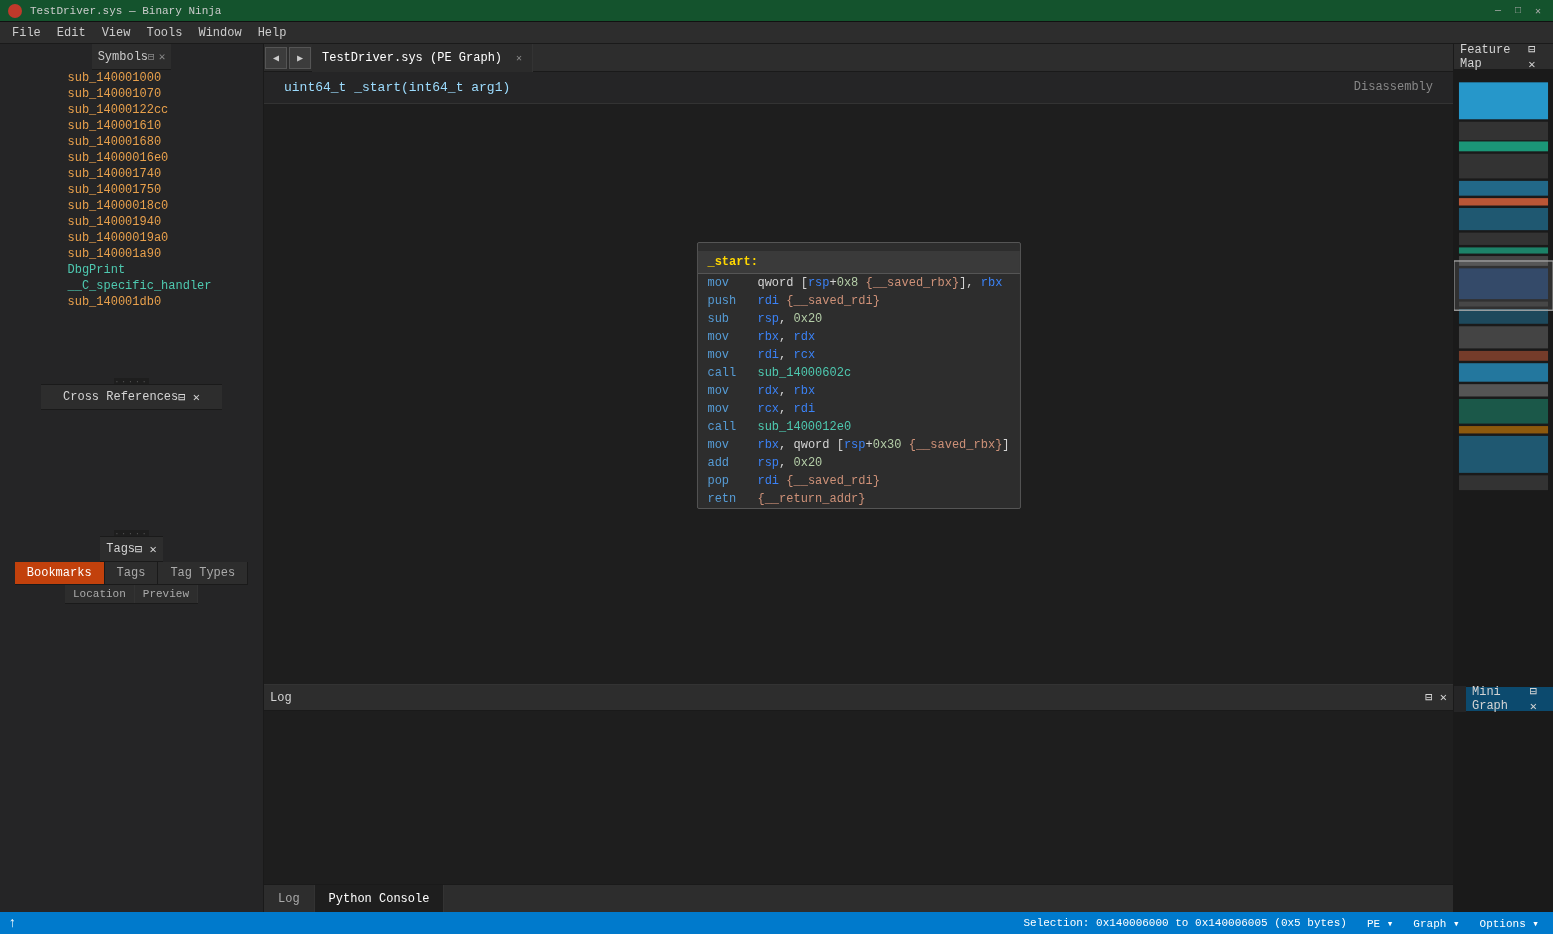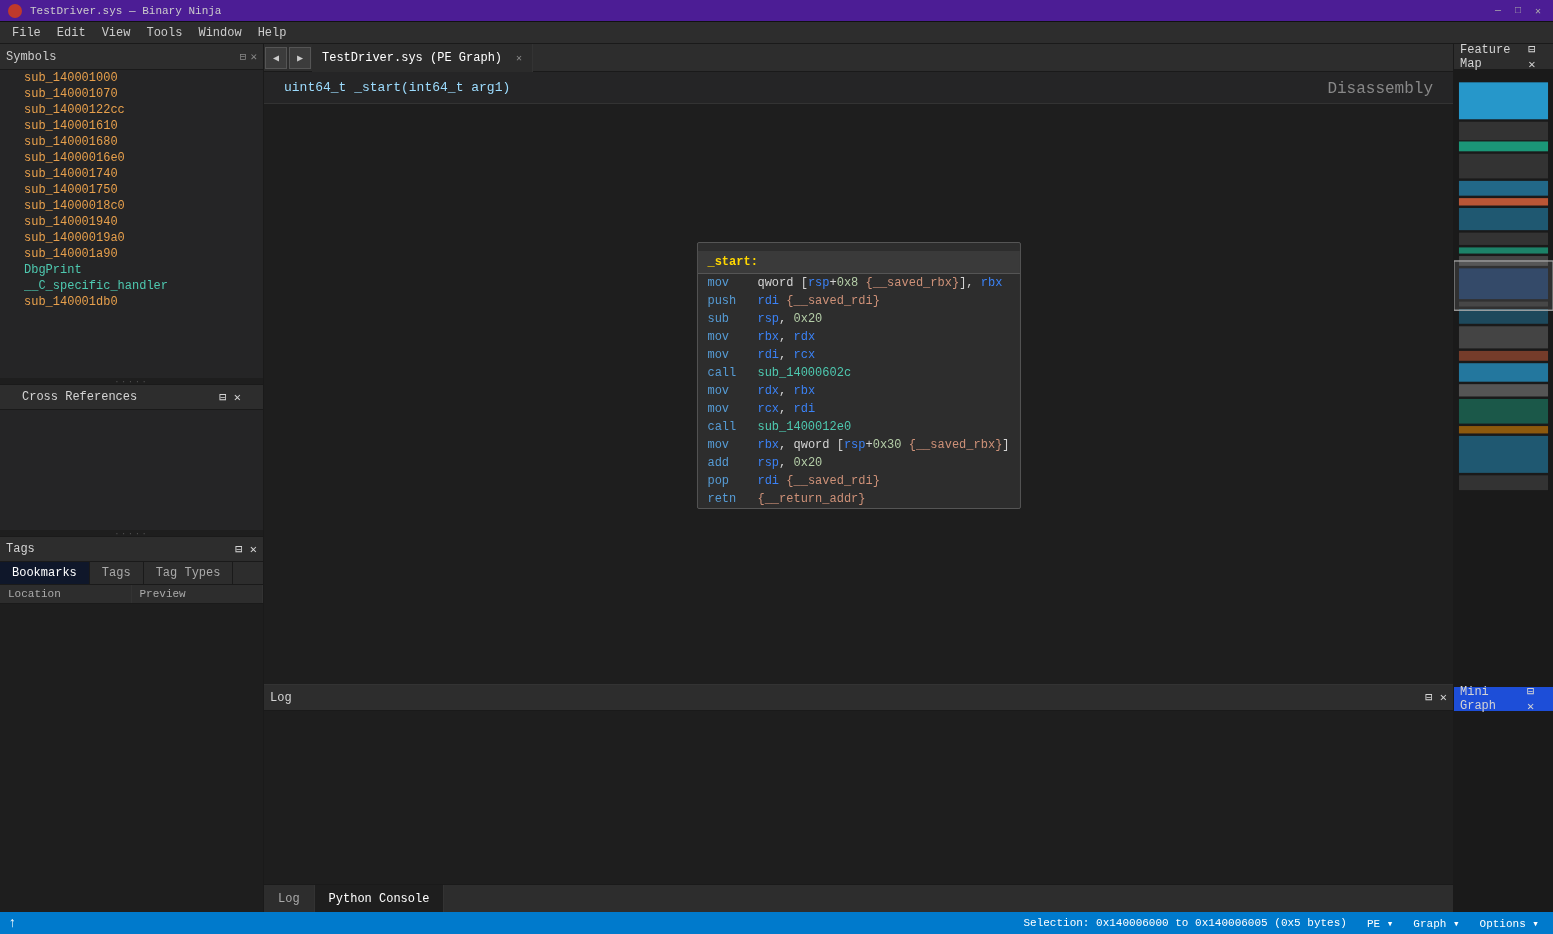--- a/index.html
+++ b/index.html
@@ -11,21 +11,21 @@
       font-size: 12px;
       color: #d4d4d4;
       overflow: hidden;
       display: flex;
       flex-direction: column;
     }
 
     
     #titlebar {
       height: 22px;
-      background: #4c1d95;
+      background: #14532d;
       display: flex;
       align-items: center;
       padding: 0 8px;
       gap: 8px;
       border-bottom: 1px solid #111;
       flex-shrink: 0;
     }
     #titlebar .app-icon {
       width: 14px;
       height: 14px;
@@ -77,20 +77,21 @@
     }
 
     
     #left-panel {
       width: 264px;
       display: flex;
       flex-direction: column;
       background: #252526;
       border-right: 1px solid #1a1a1a;
       flex-shrink: 0;
+      align-items: center;
     }
 
     
     #symbols-header {
       height: 26px;
       background: #2d2d2d;
       border-bottom: 1px solid #1a1a1a;
       display: flex;
       align-items: center;
       justify-content: space-between;
@@ -190,21 +191,21 @@
       flex-shrink: 0;
     }
     .tag-tab {
       padding: 4px 12px;
       font-size: 12px;
       color: #aaa;
       cursor: pointer;
       border-right: 1px solid #1a1a1a;
     }
     .tag-tab.active {
-      background: #0f172a;
+      background: #c2410c;
       color: #fff;
     }
 
     #tags-columns {
       display: flex;
       background: #2d2d2d;
       border-bottom: 1px solid #1a1a1a;
       flex-shrink: 0;
     }
     .tag-col {
@@ -298,21 +299,21 @@
       font-size: 13px;
       background: #252526;
       border-bottom: 1px solid #333;
     }
 
     #disasm-label {
       position: absolute;
       top: 8px;
       right: 20px;
       color: #888;
-      font-size: 16px;
+      font-size: 12px;
     }
 
     
     #asm-block {
       position: absolute;
       top: 170px;
       left: 50%;
       transform: translateX(-50%);
       background: #2d2d2d;
       border: 1px solid #555;
@@ -468,27 +469,28 @@
       background: #1a1a1a;
     }
 
     .feature-map-canvas {
       width: 100%;
       height: 100%;
     }
 
     #mini-graph-header {
       height: 26px;
-      background: #1d4ed8;
+      background: #0c4a6e;
       display: flex;
       align-items: center;
       padding: 0 6px;
       border-bottom: 1px solid #1a1a1a;
       border-top: 1px solid #1a1a1a;
       flex-shrink: 0;
+      margin-left: 12px;
     }
 
     #mini-graph-body {
       height: 200px;
       background: #1a1a1a;
       overflow: hidden;
     }
   </style>
 </head>
 <body>

